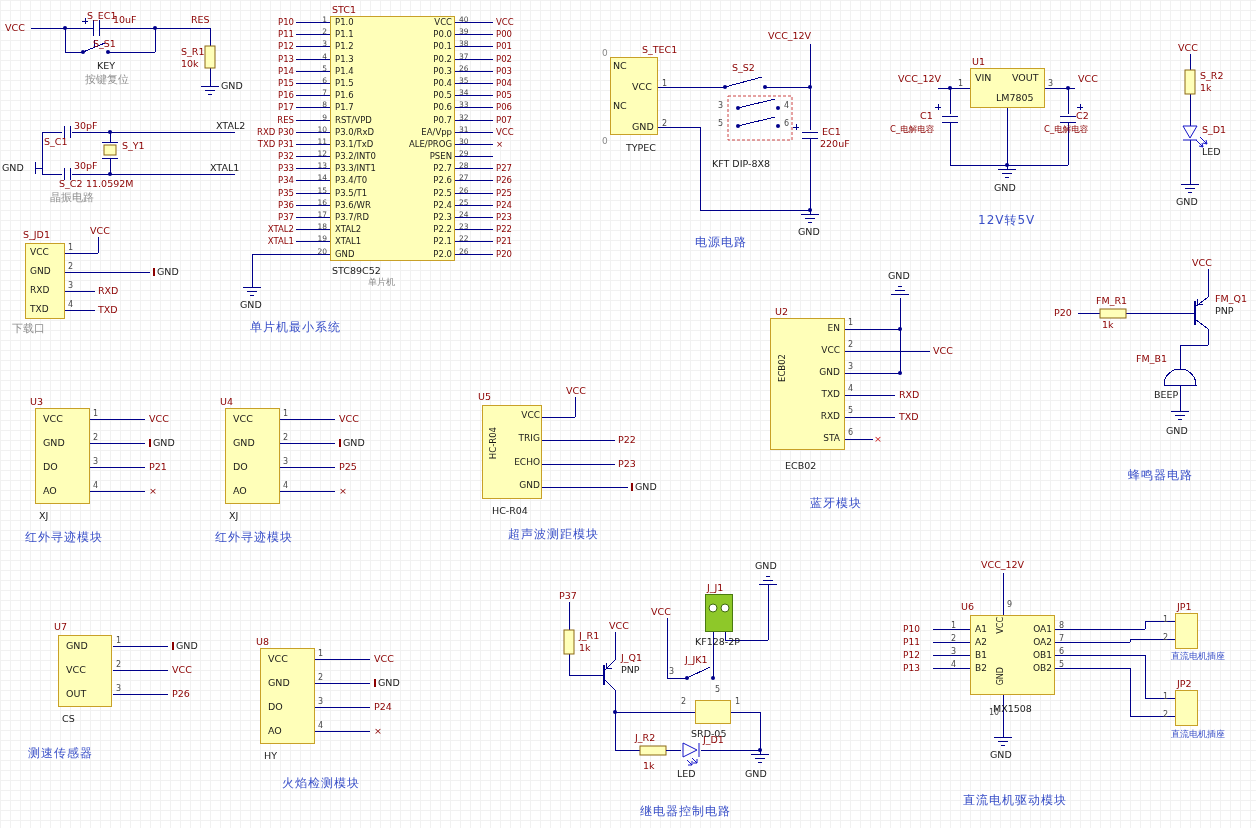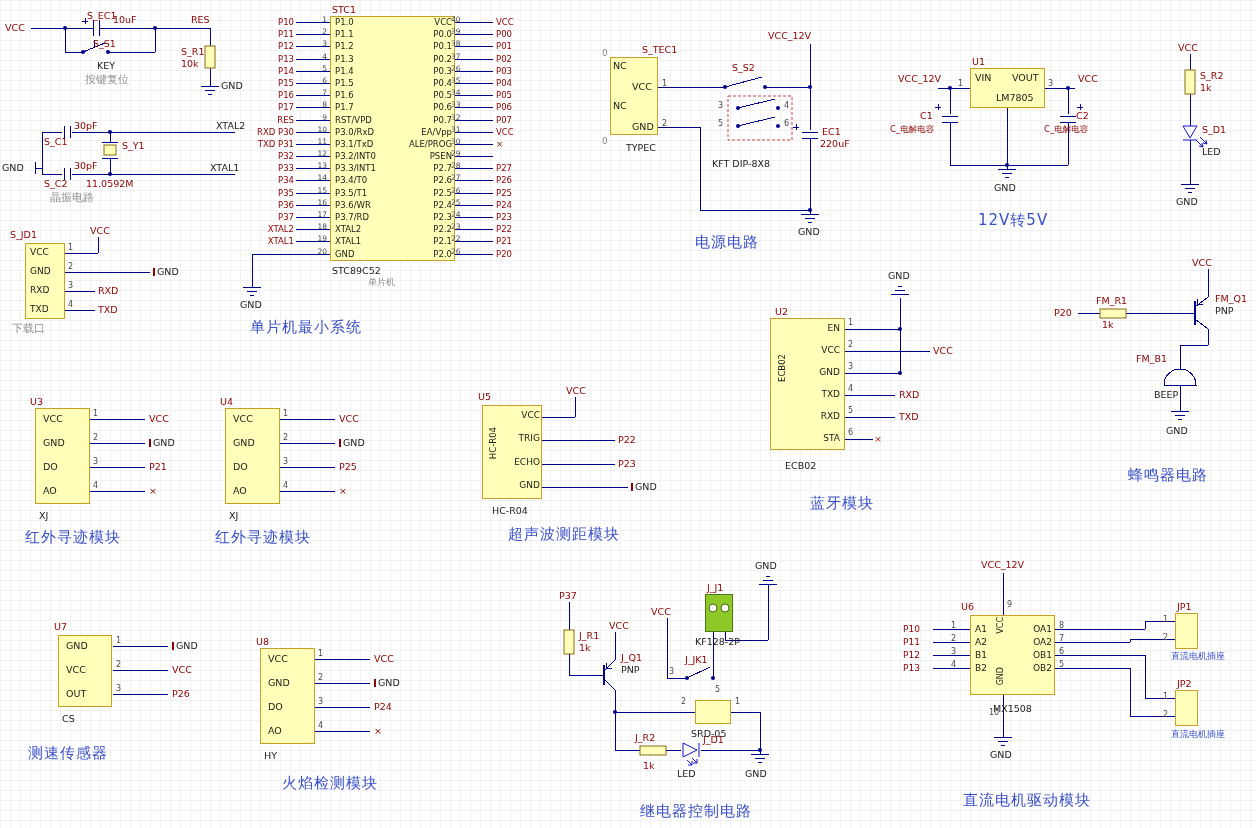--- a/index.html
+++ b/index.html
@@ -8,21 +8,21 @@
   background-image:linear-gradient(#f1f1f1 1px,transparent 1px),linear-gradient(90deg,#f1f1f1 1px,transparent 1px);
   background-size:10px 10px;overflow:hidden}
 .blk{position:absolute}
 .blk>svg{position:absolute;left:0;top:0;overflow:visible}
 .t{position:absolute;white-space:nowrap;line-height:11px}
 .red{color:#8b0000;font-size:9.5px}
 .blab{color:#1a1a1a;font-size:9.5px}
 .gray{color:#8a8a8a;font-size:9px}
 .num{color:#4a4a4a;font-size:8px}
 .note{color:#909090;font-size:11px}
-.cap{color:#3a50c8;font-size:15px;letter-spacing:1px}
+.cap{color:#3a50c8;font-size:12px;letter-spacing:1px}
 .capsm{color:#3a50c8;font-size:9px}
 .box{position:absolute;background:#ffffb9;border:1px solid #c8a028}
 .gbox{position:absolute;background:#8ec829;border:1px solid #4a7a10}
 .rows{position:absolute}
 .rows>div{position:relative}
 .rows span{position:absolute;white-space:nowrap;line-height:10px}
 .pnet{color:#8b0000;font-size:9.5px}
 .pnetg{color:#1a1a1a;font-size:9.5px}
 .pnetg:not(:empty)::before{content:"";display:inline-block;width:2px;height:8px;background:#8b0000;margin-right:2px;vertical-align:-1px}
 .wireh{height:1px;background:#00008b}
@@ -52,21 +52,21 @@
 .r13 .lname{left:80px;top:1px;font-size:9px;color:#1a1a1a}
 .r13 .rname{left:112px;top:1px;width:45px;text-align:right;font-size:9px;color:#1a1a1a}
 .r13 .rnum{left:164px;top:-2px;font-size:8px;color:#4a4a4a}
 
 .r12>div{height:12.2px}
 .r12 .lnet{left:0;top:1px;width:54px;text-align:right;color:#8b0000;font-size:8.5px}
 .r12 .lwire{left:56px;top:6px;width:34px;height:1px;background:#00008b}
 .r12 .lnum{left:70px;top:-1px;width:17px;text-align:right;font-size:7.5px;color:#4a4a4a}
 .r12 .lname{left:95px;top:1px;font-size:8.5px;color:#1a1a1a}
 .r12 .rname{left:116px;top:1px;width:96px;text-align:right;font-size:8.5px;color:#1a1a1a}
-.r12 .rnum{left:211px;top:-1px;font-size:7.5px;color:#4a4a4a}
+.r12 .rnum{left:219px;top:-1px;font-size:7.5px;color:#4a4a4a}
 .r12 .rwire{left:215px;top:6px;width:38px;height:1px;background:#00008b}
 .r12 .rnet{left:256px;top:1px;color:#8b0000;font-size:8.5px}
 path.w{stroke:#00008b;stroke-width:1;fill:none;shape-rendering:crispEdges}
 path.w2{stroke:#00008b;stroke-width:2;fill:none}
 path.led{stroke:#1414c8;stroke-width:1;fill:none}
 rect.res{fill:#ffffb9;stroke:#8b6914;stroke-width:1}
 circle.dot{fill:#00008b}
 </style>
 </head>
 <body>
@@ -102,21 +102,21 @@
     <path class="w" d="M42,14 H62 M64,8 V20 M70,8 V20 M72,14 H235 M42,56 H62 M64,50 V62 M70,50 V62 M72,56 H235 M42,14 V56 M35,50 H42"></path>
     <path class="w" d="M35,44 V56" stroke="#8b0000"></path>
     <path class="w" d="M110,14 V24 M102,24 H118 M102,40 H118 M110,40 V56"></path>
     <rect class="res" x="104" y="27" width="12" height="10"></rect>
     <circle class="dot" cx="110" cy="14" r="2"></circle>
         <circle class="dot" cx="110" cy="56" r="2"></circle>
   </svg>
   <span class="t blab" style="left:2px;top:44px">GND</span>
   <span class="t red" style="left:44px;top:18px">S_C1</span>
   <span class="t red" style="left:74px;top:2px">30pF</span>
-  <span class="t red" style="left:44px;top:60px">S_C2</span>
+  <span class="t red" style="left:59px;top:60px">S_C2</span>
   <span class="t red" style="left:74px;top:42px">30pF</span>
   <span class="t red" style="left:122px;top:22px">S_Y1</span>
   <span class="t red" style="left:86px;top:60px">11.0592M</span>
   <span class="t blab" style="left:216px;top:2px">XTAL2</span>
   <span class="t blab" style="left:210px;top:44px">XTAL1</span>
   <span class="t note" style="left:50px;top:74px">晶振电路</span>
 </div>
 
 <div class="blk" style="left:10px;top:225px;width:195px;height:118px">
   <svg width="195" height="118">
@@ -135,21 +135,21 @@
     </div>
         <div>
       <span class="pname">RXD</span>
       <span class="pnum">3</span>
     </div>
         <div>
       <span class="pname">TXD</span>
       <span class="pnum">4</span>
     </div>
       </div>
-  <span class="t red" style="left:0;top:4px">S_JD1</span>
+  <span class="t red" style="left:13px;top:4px">S_JD1</span>
   <span class="t red" style="left:80px;top:0">VCC</span>
   <span class="t pnetg" style="left:143px;top:41px">GND</span>
   <span class="t red" style="left:88px;top:60px">RXD</span>
   <span class="t red" style="left:88px;top:79px">TXD</span>
   <span class="t note" style="left:2px;top:98px">下载口</span>
 </div>
 
 <div class="blk" style="left:240px;top:0;width:335px;height:345px">
   <svg width="335" height="345">
     <path class="w" d="M12,254 H56 M12,254 V283"></path>

